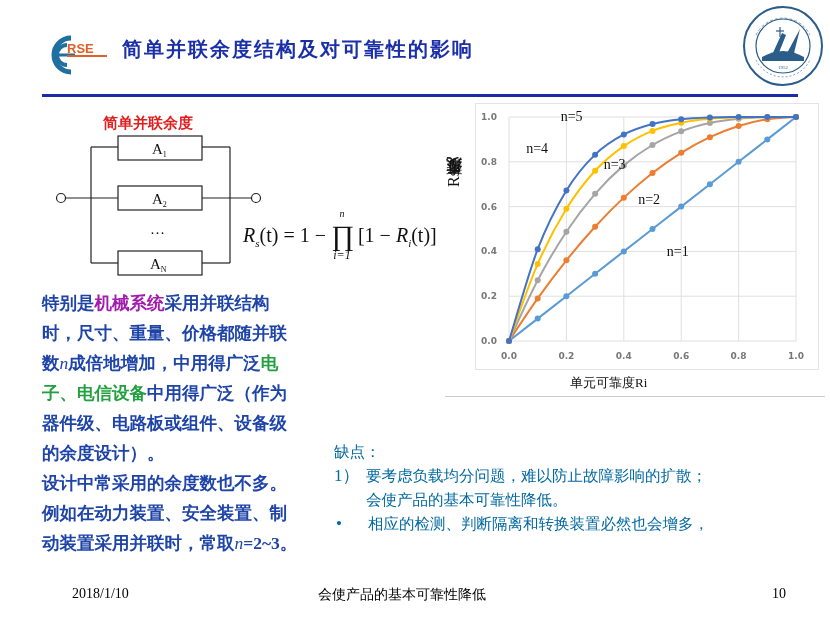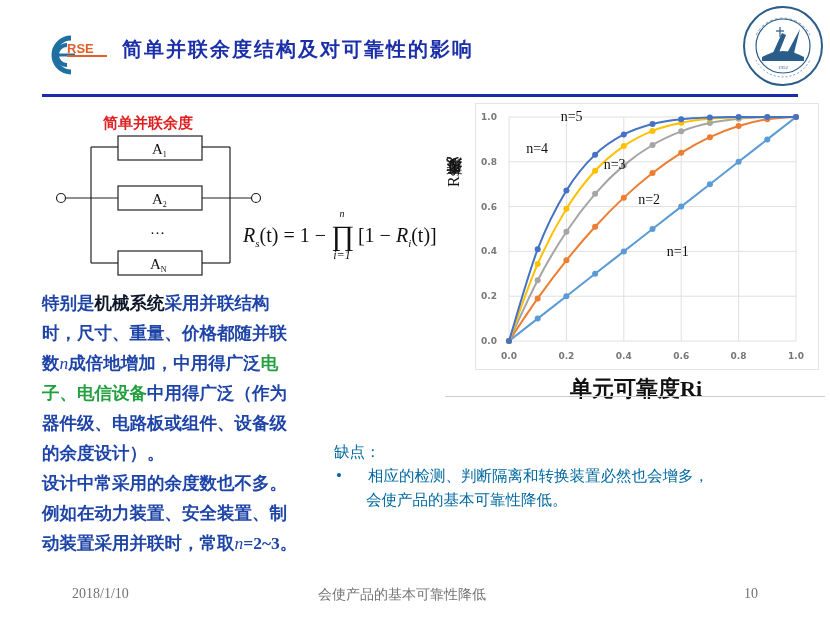--- a/index.html
+++ b/index.html
@@ -5,32 +5,32 @@
   html, body { margin:0; padding:0; }
   body { width:830px; height:622px; background:#ffffff; position:relative; overflow:hidden; font-family:"DejaVu Sans", sans-serif; }
   .abs { position:absolute; }
   .title { left:122px; top:36px; font-size:20px; color:#1a2fa8; letter-spacing:2px; font-family:"DejaVu Sans", sans-serif; white-space:nowrap; font-weight:bold; }
   .rule { left:42px; top:94px; width:756px; height:3px; background:#1b2ba8; }
   .logo-left { left:45px; top:34px; width:70px; height:42px; }
   .logo-right { left:742px; top:5px; width:82px; height:82px; }
   .diag-title { left:103px; top:114px; color:#e02020; font-size:15px; font-weight:bold; }
   .formula { left:243px; top:224px; font-family:"Liberation Serif", serif; font-size:20px; color:#111; white-space:nowrap; }
   .lefttext { left:42px; top:288px; width:262px; font-size:17.5px; line-height:30px; color:#1e44a8; font-weight:bold; }
-  .lefttext .red { color:#0f172a; }
+  .lefttext .red { color:#a21caf; }
   .lefttext .green { color:#22a040; }
   .lefttext .it { font-family:"Liberation Serif", serif; font-style:italic; font-weight:normal; }
   .lefttext .serif { font-family:"Liberation Serif", serif; font-weight:bold; }
   .cons { left:334px; top:440px; font-size:15.5px; color:#0369a1; line-height:24px; }
   .cons .row { white-space:nowrap; }
   .cons .num { display:inline-block; width:32px; font-family:"Liberation Serif", serif; font-size:17px; }
   .cons .it { font-family:"Liberation Serif", serif; font-style:italic; }
-  .footer { top:586px; font-family:"Liberation Serif", serif; font-size:14px; color:#737373; }
+  .footer { top:586px; font-family:"Liberation Serif", serif; font-size:14px; color:#000000; }
   .chart-frame { left:475px; top:103px; width:342px; height:265px; border:1px solid #e4e4e4; background:#fff; }
   .ylabel { left:444px; top:170px; width:24px; font-family:"Liberation Serif", serif; font-size:16px; color:#111; writing-mode:vertical-rl; transform:rotate(180deg); white-space:nowrap; }
-  .xlabel { left:570px; top:374px; font-family:"Liberation Serif", serif; font-size:22px; color:#111; white-space:nowrap;font-weight:bold; }
+  .xlabel { left:570px; top:374px; font-family:"Liberation Serif", serif; font-size:13px; color:#111; white-space:nowrap; }
   .underline2 { left:445px; top:396px; width:380px; height:1px; background:#ccc; }
 </style>
 </head>
 <body>
 
 <svg class="abs logo-left" viewBox="0 0 70 42">
   <path d="M26 4 A17 17 0 1 0 26 38" fill="none" stroke="#1f6fa0" stroke-width="5"></path>
   <path d="M22 11 A10 10 0 1 0 22 31" fill="none" stroke="#1f6fa0" stroke-width="4"></path>
   <line x1="8" y1="21" x2="30" y2="21" stroke="#1f6fa0" stroke-width="3"></line>
   <text x="22" y="19" font-family="Liberation Sans, sans-serif" font-size="13" font-weight="bold" fill="#e0602a">RSE</text>
@@ -185,19 +185,20 @@
     <text x="128.71" y="65.51999999999998" font-size="14" font-family="Liberation Serif, serif" fill="#111">n=3</text>
     <text x="163.15" y="101.36000000000001" font-size="14" font-family="Liberation Serif, serif" fill="#111">n=2</text>
     <text x="191.85000000000002" y="152.88" font-size="14" font-family="Liberation Serif, serif" fill="#111">n=1</text>
   </svg>
 <div class="abs ylabel">系统可靠度Rs</div>
 <div class="abs xlabel">单元可靠度Ri</div>
 <div class="abs underline2"></div>
 
 <div class="abs cons">
   <div class="row">缺点：</div>
+  <div class="row"><span class="num">1）</span><span>要考虑负载均分问题，难以防止故障影响的扩散；</span></div>
+  <div class="row"><span class="num"></span><span>会使产品的基本可靠性降低。</span></div>
   <div class="row"><span class="num" style="text-align:left;padding-left:2px;">•</span><span>相应的检测、判断隔离和转换装置必然也会增多，</span></div>
-  <div class="row"><span class="num"></span><span>会使产品的基本可靠性降低。</span></div>
 </div>
 
 <div class="abs footer" style="left:72px;">2018/1/10</div>
 <div class="abs footer" style="left:318px;">会使产品的基本可靠性降低</div>
-<div class="abs footer" style="left:744px;font-family:Liberation Serif, serif;">10</div>
+<div class="abs footer" style="left:772px;font-family:Liberation Serif, serif;">10</div>
 
 </body></html>

